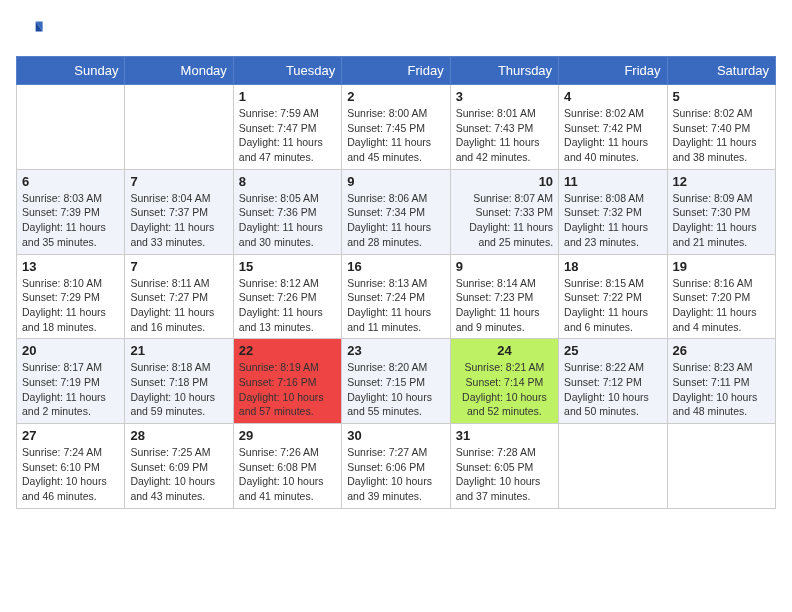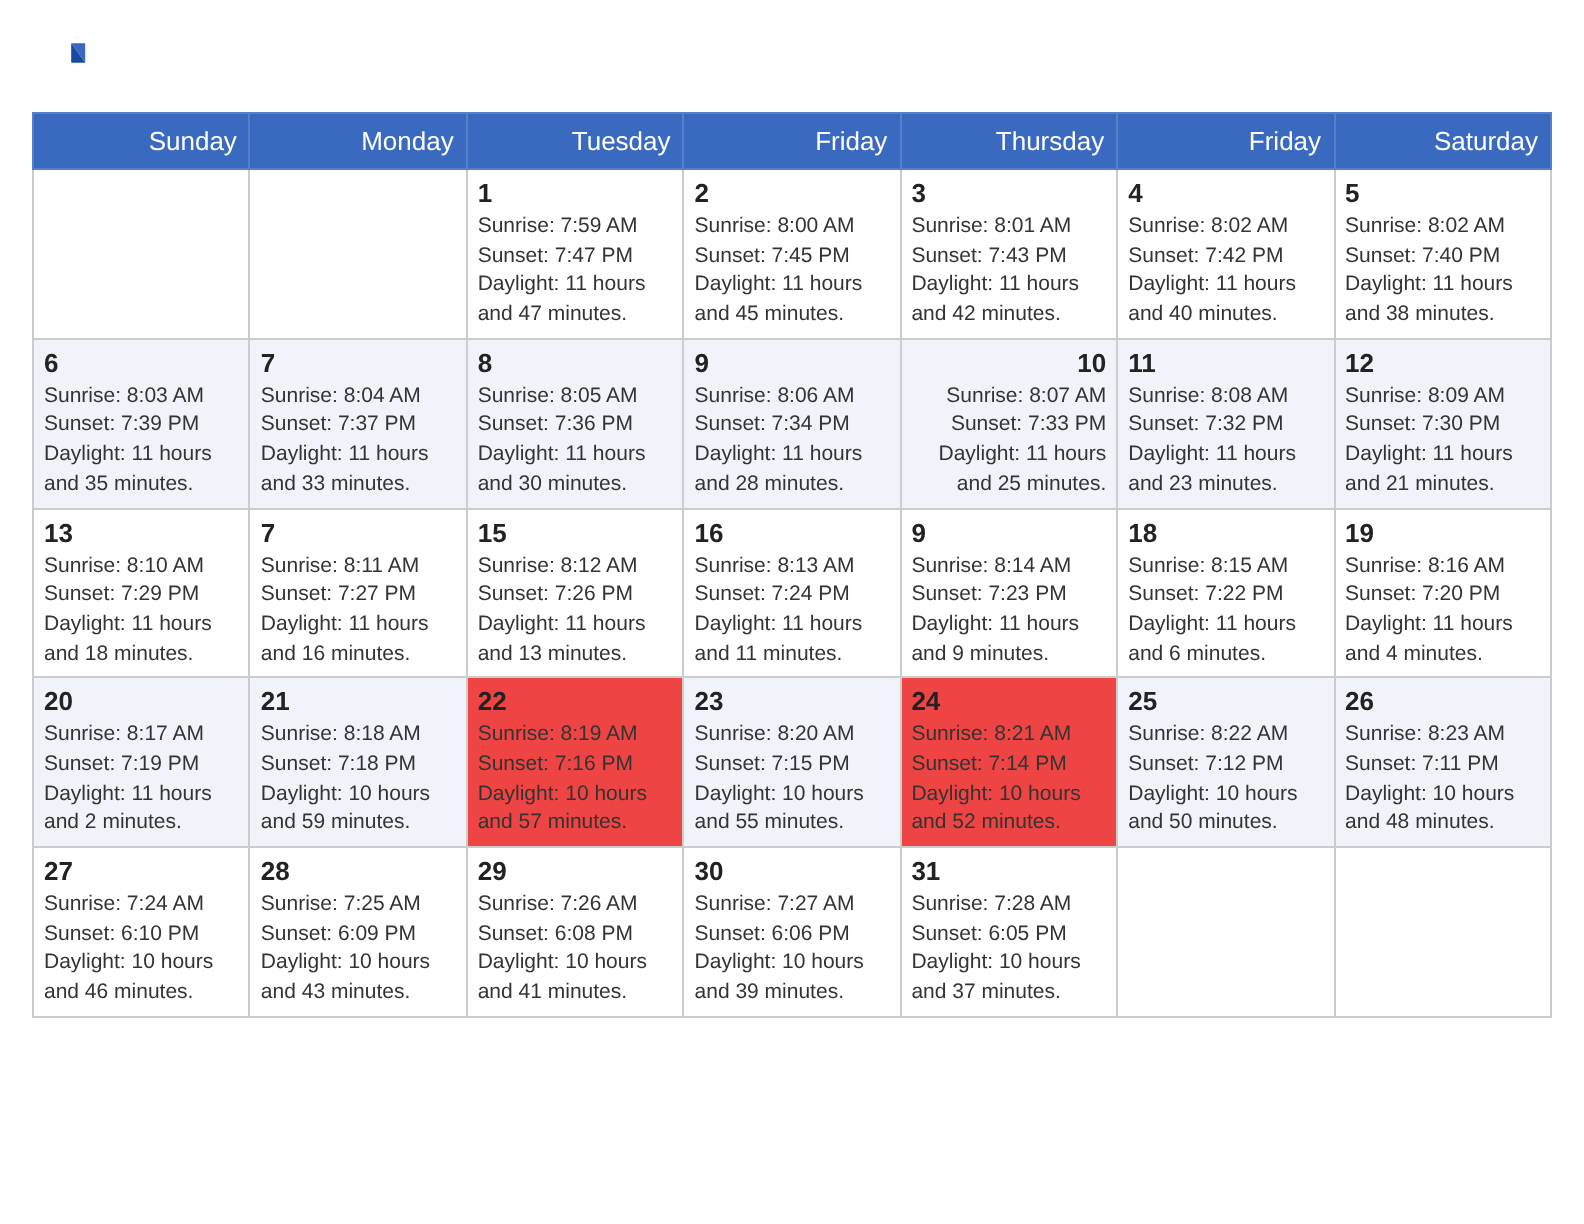--- a/index.html
+++ b/index.html
@@ -260,21 +260,21 @@
           <div class="day-info">Sunrise: 8:19 AM
 Sunset: 7:16 PM
 Daylight: 10 hours and 57 minutes.</div>
         </td>
         <td style="background: rgb(240, 243, 250);">
           <span class="day-number">23</span>
           <div class="day-info">Sunrise: 8:20 AM
 Sunset: 7:15 PM
 Daylight: 10 hours and 55 minutes.</div>
         </td>
-        <td style="background: #ef4444;">
+        <td style="background: #bef264; text-align: center;">
           <span class="day-number">24</span>
           <div class="day-info">Sunrise: 8:21 AM
 Sunset: 7:14 PM
 Daylight: 10 hours and 52 minutes.</div>
         </td>
         <td style="background: rgb(240, 243, 250);">
           <span class="day-number">25</span>
           <div class="day-info">Sunrise: 8:22 AM
 Sunset: 7:12 PM
 Daylight: 10 hours and 50 minutes.</div>

